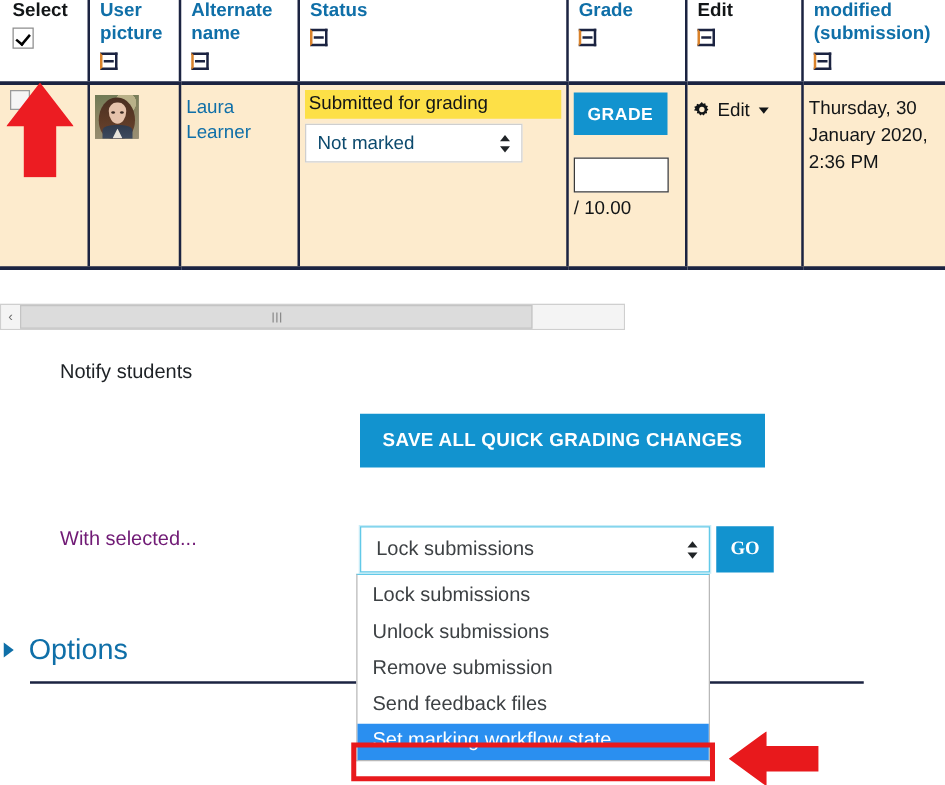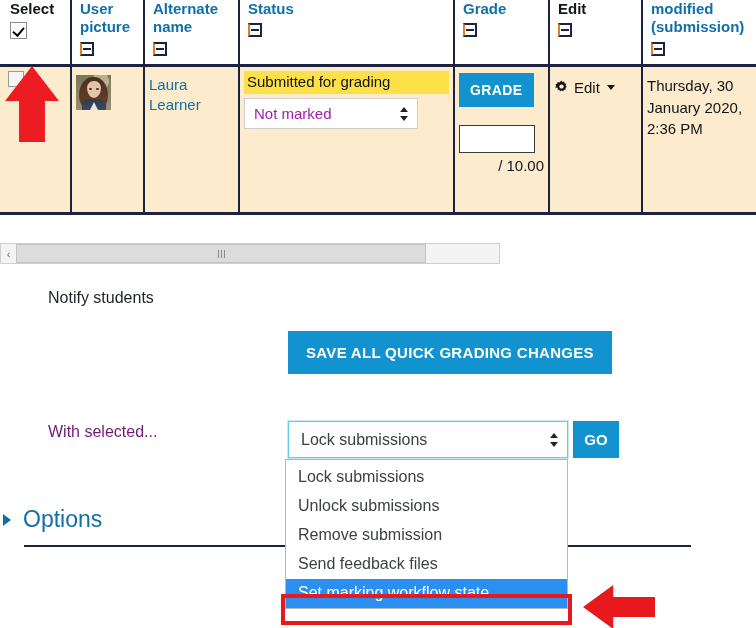--- a/index.html
+++ b/index.html
@@ -175,21 +175,21 @@
     padding: 1px 3px 3px 3px;
     line-height: 1.3;
   }
   .wf-select {
     display: block;
     width: 174px;
     height: 31px;
     margin-top: 4px;
     background: #ffffff;
     border: 1px solid #cfcfcf;
-    color: #a21caf;
+    color: #0c4a6e;
     font-family: "Liberation Sans", sans-serif;
     font-size: 15px;
     padding: 0 22px 0 9px;
     line-height: 29px;
     position: relative;
   }
   .spin-arrows {
     position: absolute;
     right: 8px; top: 50%;
     transform: translateY(-50%);
@@ -224,21 +224,20 @@
     width: 76px; height: 28px;
     margin-top: 18px;
     background: #ffffff;
     border: 1px solid #3a3a3a;
   }
   .grade-max {
     display: block;
     margin-top: 4px;
     font-size: 15px;
     color: #121517;
-    text-align: right;
   }
 
   
   .edit-wrap {
     display: flex;
     align-items: center;
     gap: 5px;
     margin-top: 8px;
     color: #121517;
     font-size: 15px;
@@ -352,21 +351,21 @@
     padding: 0 28px 0 12px;
     box-shadow: 0 0 0 1px rgba(98,201,232,.35);
   }
   .go-btn {
     position: absolute;
     left: 573px; top: 421px;
     width: 46px; height: 37px;
     background: #1293cf;
     color: #ffffff;
     border: none;
-    font-family: Liberation Sans, sans-serif;
+    font-family: Liberation Serif, serif;
     font-weight: bold;
     font-size: 15px;
     cursor: pointer;
   }
 
   
   .dropdown-list {
     position: absolute;
     left: 285px; top: 459px;
     width: 283px;

